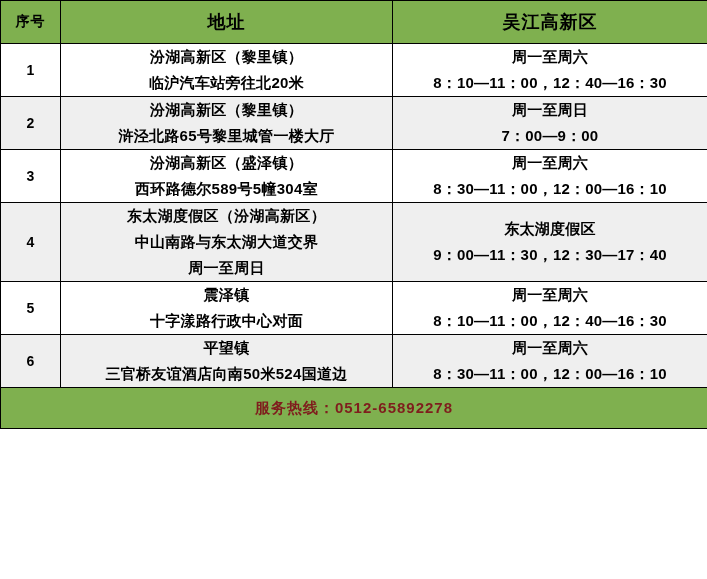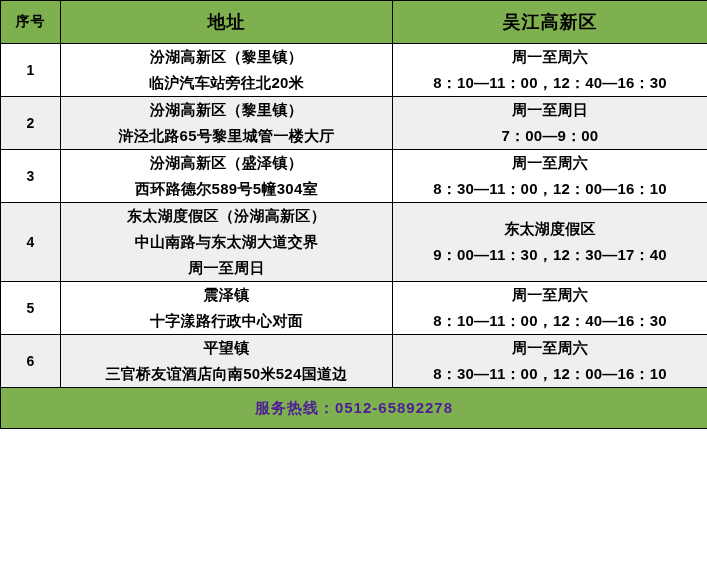--- a/index.html
+++ b/index.html
@@ -64,21 +64,21 @@
   td.cell-time {
     padding: 9px 4px;
     letter-spacing: 0.2px;
   }
   td.cell-time .line-1 { display: block; }
   td.cell-time .line-2 { display: block; }
   td.cell-addr .ln { display: block; }
 
   tfoot td {
     background: #7fb04f;
-    color: #4c1d95;
+    color: #7f1d1d;
     font-size: 15px;
     height: 40px;
     letter-spacing: 1px;
   }
 </style>
 </head>
 <body>
 
 <div class="table-wrap">
   <table class="schedule">

